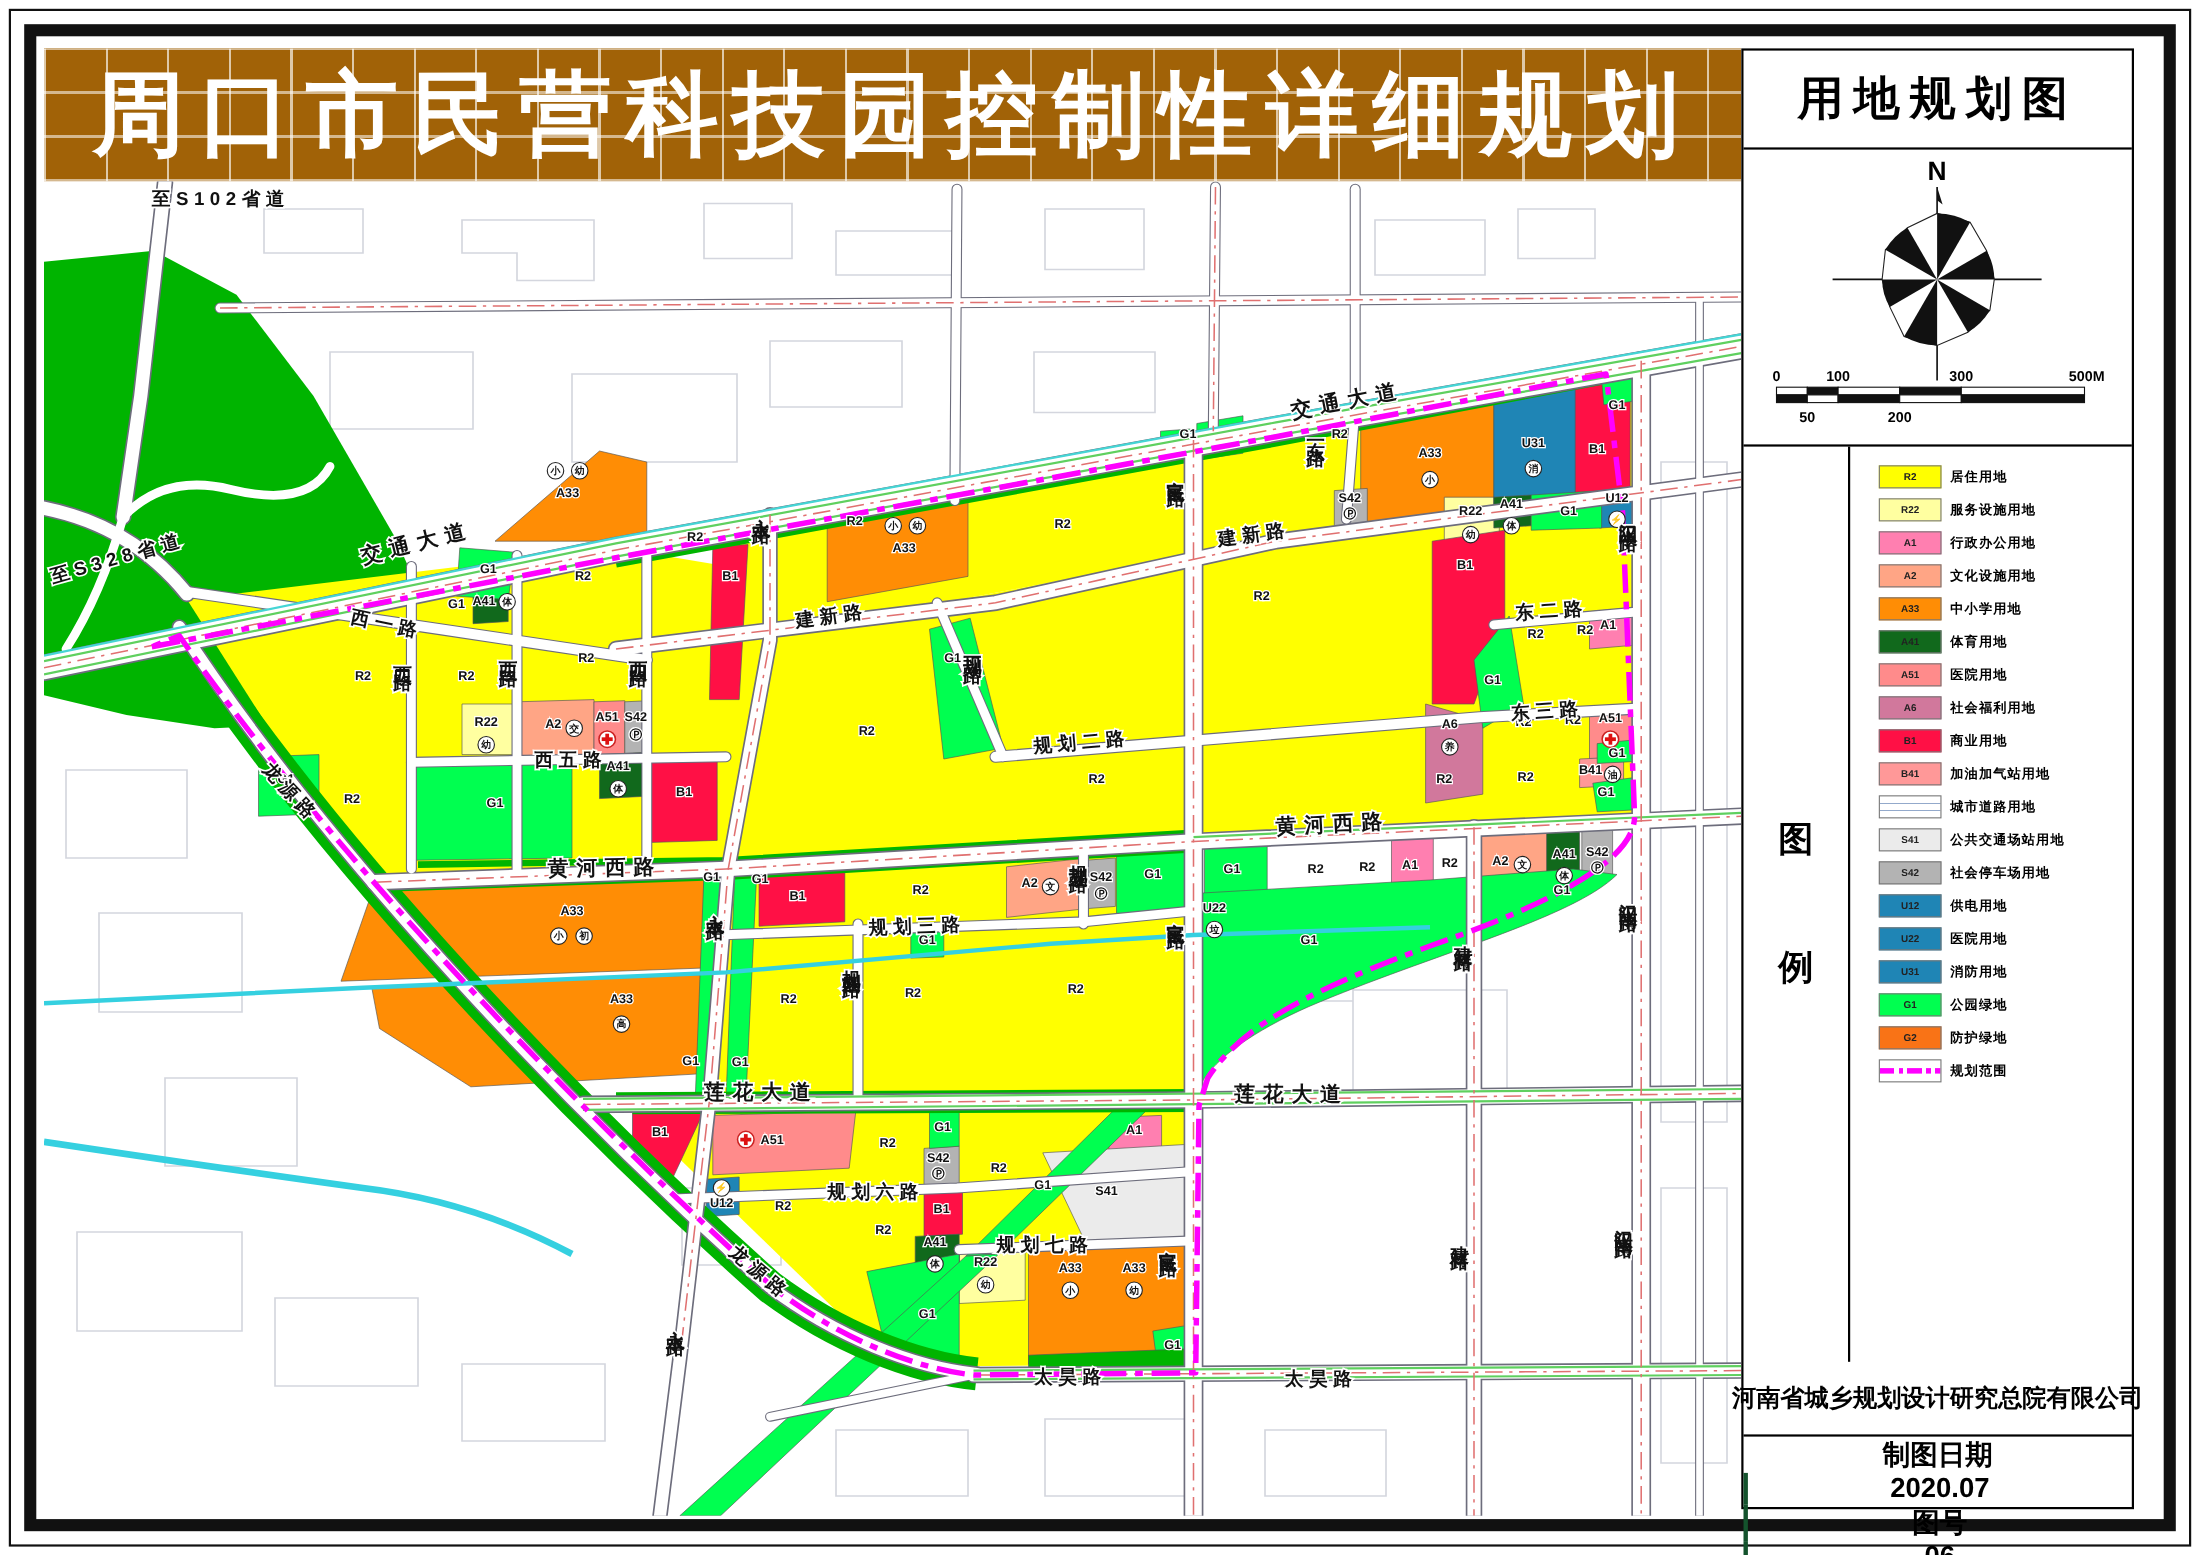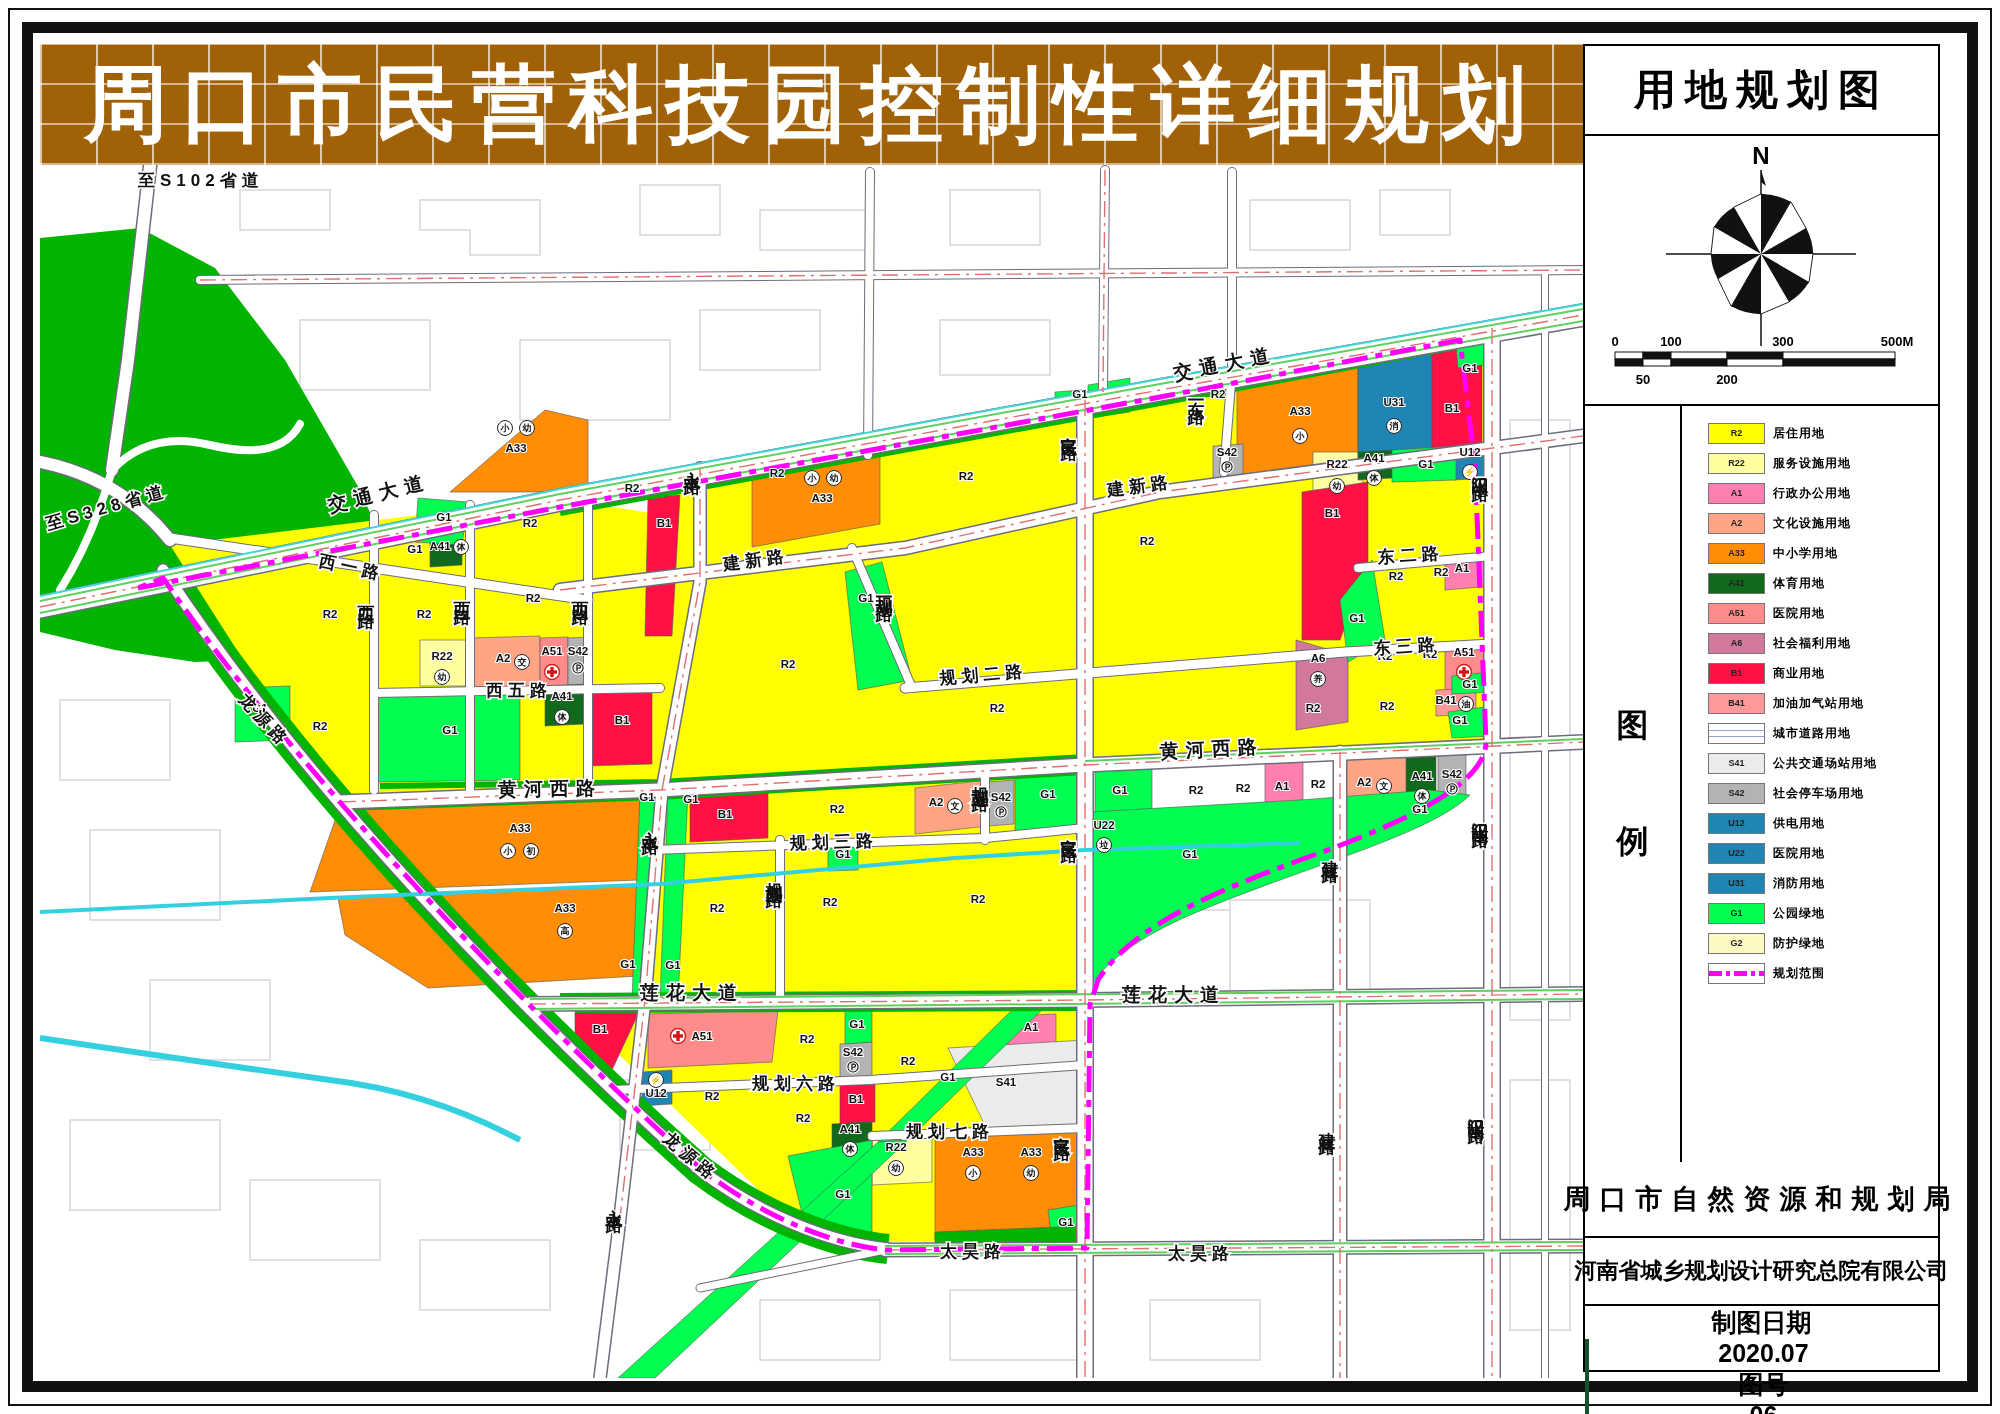--- a/index.html
+++ b/index.html
@@ -698,35 +698,34 @@
             </span>
             <span class="lg-label">消防用地</span>
           </div>
           <div class="lg-row">
             <span class="lg-swatch" style="background: rgb(0, 255, 80);">
               <span class="lg-code">G1</span>
             </span>
             <span class="lg-label">公园绿地</span>
           </div>
           <div class="lg-row">
-            <span class="lg-swatch" style="background: #fef9c3;">
+            <span class="lg-swatch" style="background: #f97316;">
               <span class="lg-code">G2</span>
             </span>
             <span class="lg-label">防护绿地</span>
           </div>
           <div class="lg-row">
             <span class="lg-swatch swatch-boundary">
               <span class="lg-code"></span>
             </span>
             <span class="lg-label">规划范围</span>
           </div>
         </div>
     </div>
 
-    <div class="p-authority">周口市自然资源和规划局</div>
     <div class="p-institute">河南省城乡规划设计研究总院有限公司</div>
     <div class="p-footer">
       <div class="pf-cell" style="flex:2">制图日期</div>
       <div class="pf-cell" style="flex:1.8">2020.07</div>
       <div class="pf-cell" style="flex:1.1">图号</div>
       <div class="pf-cell" style="flex:0.9">06</div>
     </div>
   </div>
 </div>
 

